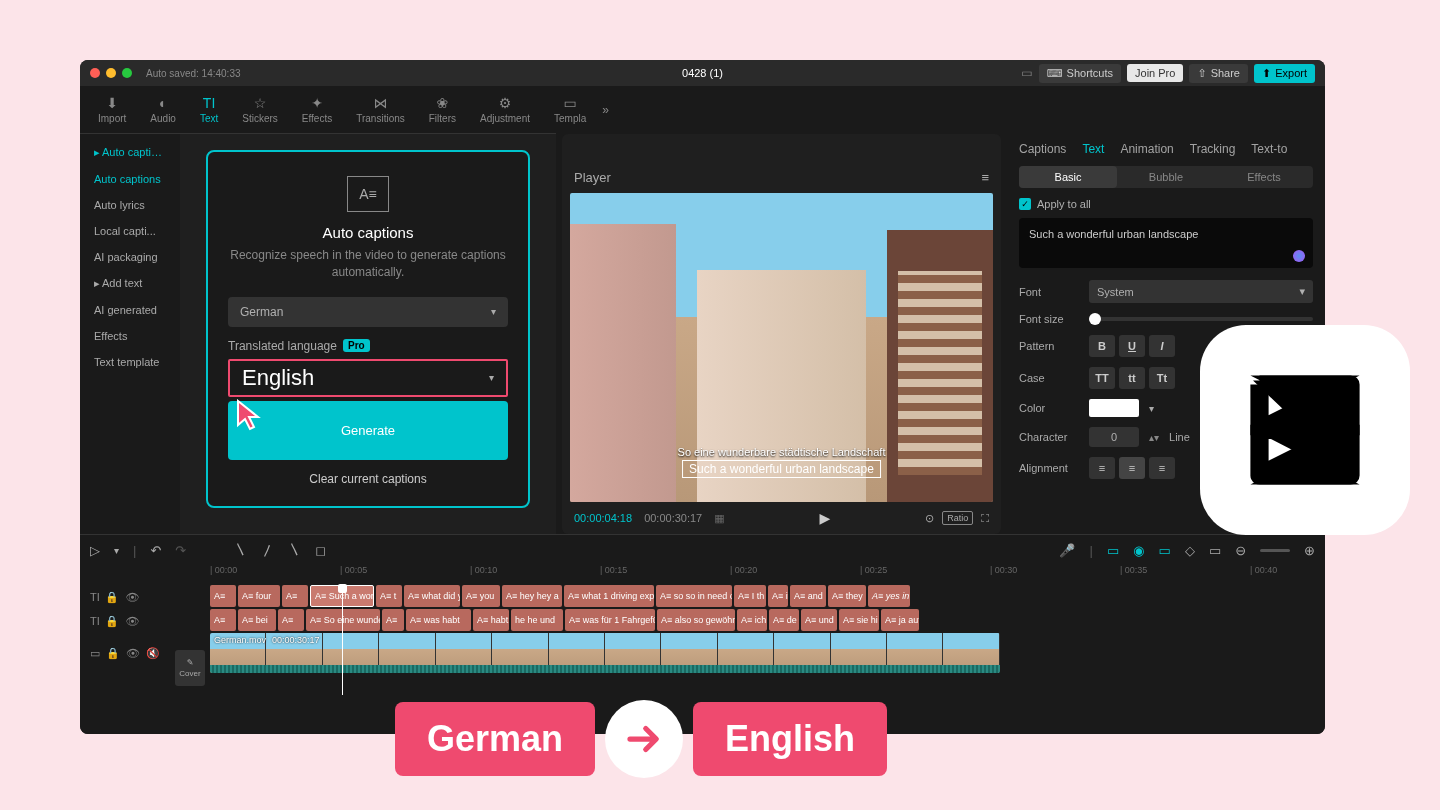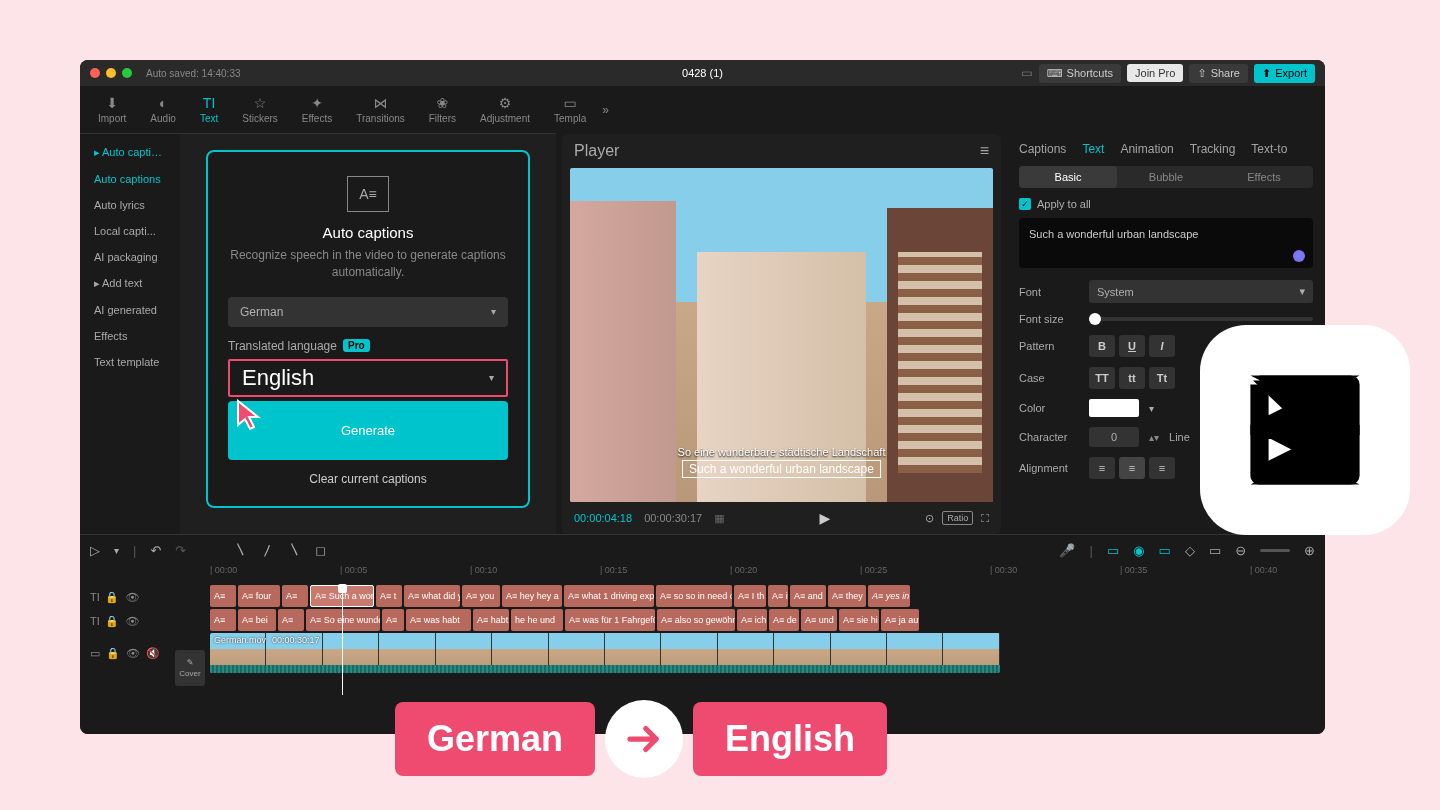--- a/index.html
+++ b/index.html
@@ -30,21 +30,21 @@
 .cap-desc { text-align: center; color: #888; font-size: 12px; margin-bottom: 16px; line-height: 1.4; }
 .sel-box { background: #333; border-radius: 4px; padding: 8px 12px; display: flex; justify-content: space-between; align-items: center; margin-bottom: 12px; font-size: 12px; }
 .label-pro { display: flex; align-items: center; gap: 6px; color: #aaa; font-size: 12px; margin-bottom: 6px; }
 .pro-badge { background: #00c4cc; color: #000; border-radius: 3px; padding: 1px 5px; font-size: 10px; font-weight: bold; }
 .eng-box { border: 2px solid #ef4a6f; background: #1a1a1a; border-radius: 2px; padding: 4px 12px; display: flex; justify-content: space-between; align-items: center; margin-bottom: 4px; }
 .eng-box span:first-child { color: #fff; font-size: 22px; font-weight: 500; }
 .gen-btn { background: #00c4cc; color: #fff; border-radius: 4px; padding: 22px; text-align: center; font-size: 13px; font-weight: 500; margin-bottom: 8px; position: relative; }
 .clear-btn { text-align: center; color: #ccc; font-size: 12px; padding: 4px; }
 .cursor-arrow { position: absolute; left: 8px; top: -2px; width: 30px; height: 34px; }
 .player { flex: 1; background: #1f1f1f; border-radius: 6px; margin: 0 6px; display: flex; flex-direction: column; }
-.player-head { padding: 8px 12px; color: #aaa; font-size: 16px; display:flex; justify-content:space-between; }
+.player-head { padding: 8px 12px; color: #aaa; font-size: 13px; display:flex; justify-content:space-between;margin-top:28px; }
 .video-view { flex: 1; margin: 0 8px; background: linear-gradient(180deg, #87ceeb 0%, #87ceeb 40%, #c9a887 40%, #b89878 100%); border-radius: 2px; position: relative; overflow: hidden; }
 .bldg { position: absolute; bottom: 0; width: 25%; }
 .bldg.l { left: 0; height: 90%; background: linear-gradient(90deg, #d4a89e, #c2998f); }
 .bldg.m { left: 30%; height: 75%; width: 40%; background: linear-gradient(90deg, #e8d4c4, #d4bfa8); }
 .bldg.r { right: 0; height: 88%; background: #6b4538; }
 .bldg.r::before { content:''; position:absolute; inset:15% 10% 10% 10%; background: repeating-linear-gradient(0deg, #8b6048 0 8px, #d4bfa8 8px 16px); }
 .cap-overlay { position: absolute; bottom: 24px; left: 50%; transform: translateX(-50%); text-align: center; }
 .cap-de { color: #fff; font-size: 11px; text-shadow: 0 1px 2px #000; margin-bottom: 2px; white-space:nowrap; }
 .cap-en { color: #fff; font-size: 12px; border: 1px solid #fff; padding: 1px 6px; display: inline-block; }
 .player-foot { padding: 8px 12px; display: flex; align-items: center; gap: 12px; font-size: 11px; }

